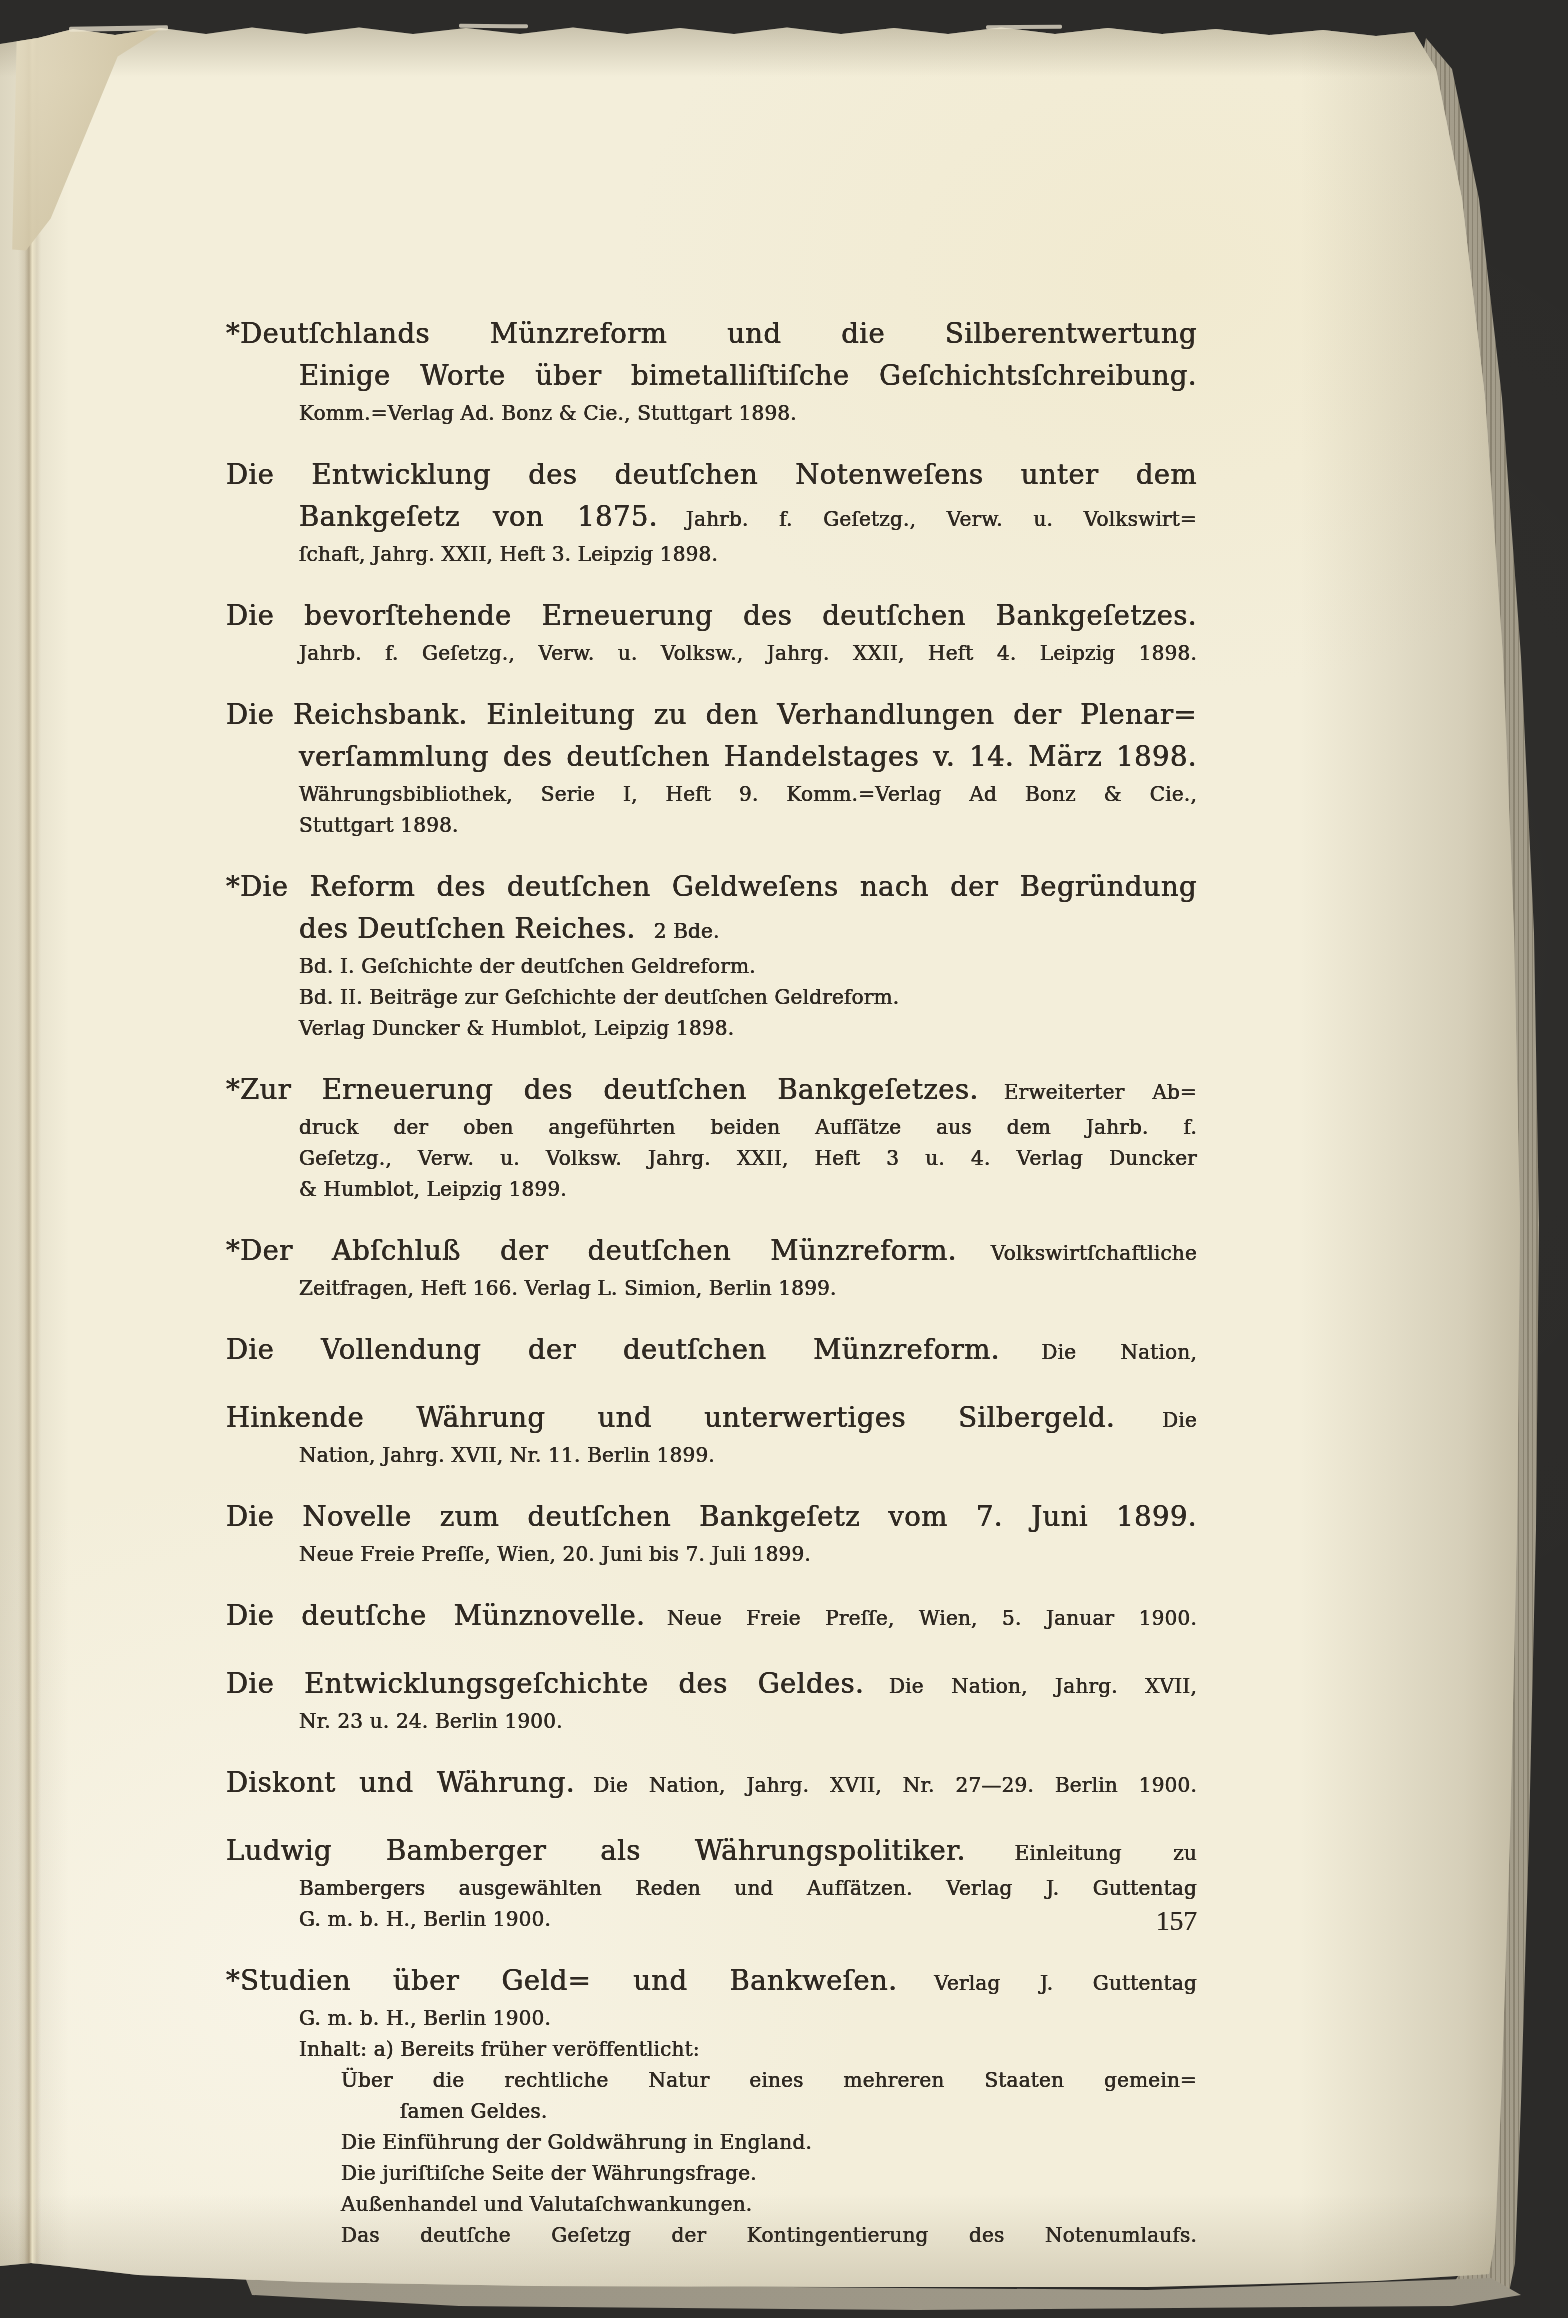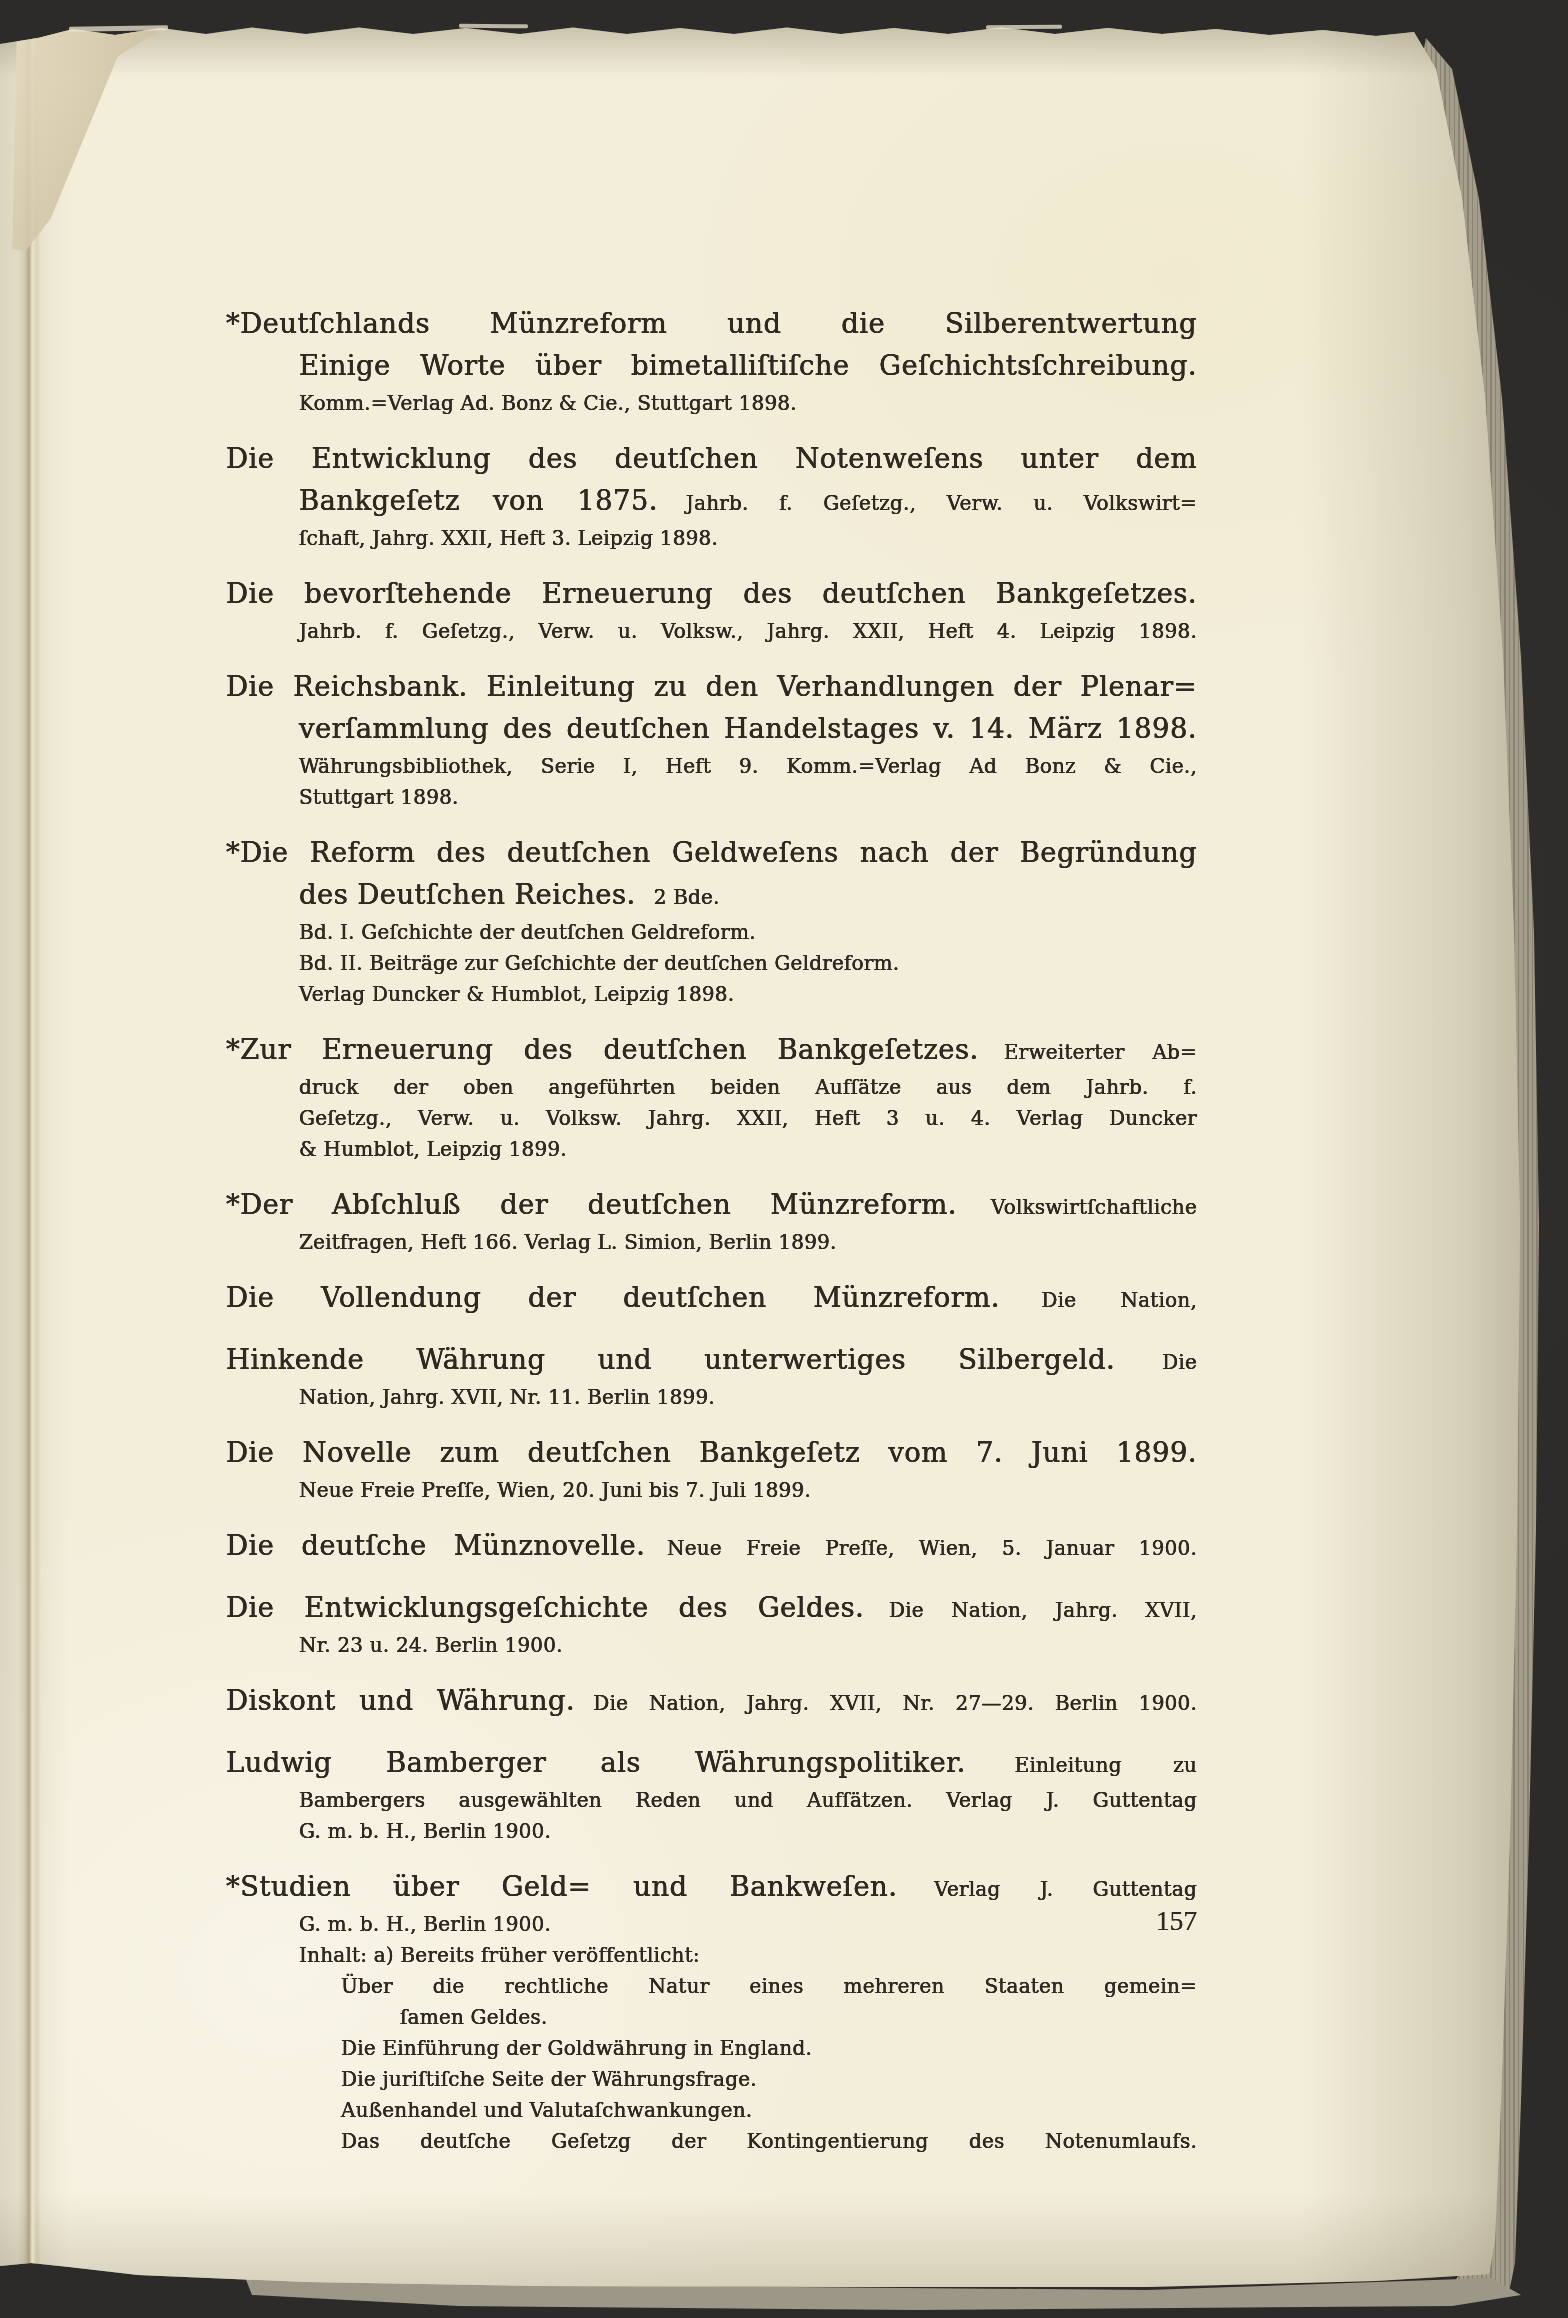--- a/index.html
+++ b/index.html
@@ -47,22 +47,22 @@
     background:linear-gradient(115deg,#e5dcc2,#cfc3a3 55%,rgba(0,0,0,0) 75%);
     clip-path:polygon(6.1px 4.6px,153px 0px,107px 29px,40px 191px,15.3px 223px,1.5px 222px);
     opacity:.9;
   }
   .fiber{position:absolute;background:#ece6d2;opacity:.75;border-radius:1.5px;}
   .fiber.f1{left:69px;top:26px;width:99px;height:4.6px;transform:rotate(-1deg);}
   .fiber.f2{left:459px;top:24px;width:69px;height:3.8px;transform:rotate(.6deg);}
   .fiber.f3{left:986px;top:24.5px;width:76px;height:3.8px;transform:rotate(-.5deg);}
 
   
-  .text-block{position:absolute;left:226px;top:305px;width:971px;color:#2f2922;}
-  .entry{margin-top:20px;}
+  .text-block{position:absolute;left:226px;top:315px;width:971px;color:#2f2922;}
+  .entry{margin-top:26px;}
   .entry:first-child{margin-top:0;}
   .line{line-height:36px;white-space:normal;}
   .line.small{line-height:28px;}
   .line.j{text-align:justify;text-align-last:justify;}
   .i1{padding-left:73px;}
   .i2{padding-left:115px;}
   .i3{padding-left:174px;}
   .run{text-shadow:0.2px 0 0 currentColor,-0.2px 0 0 currentColor;}
   .run.lg{font-size:27.5px;letter-spacing:0.4px;}
   .run.sm{font-size:20px;letter-spacing:0.2px;}

